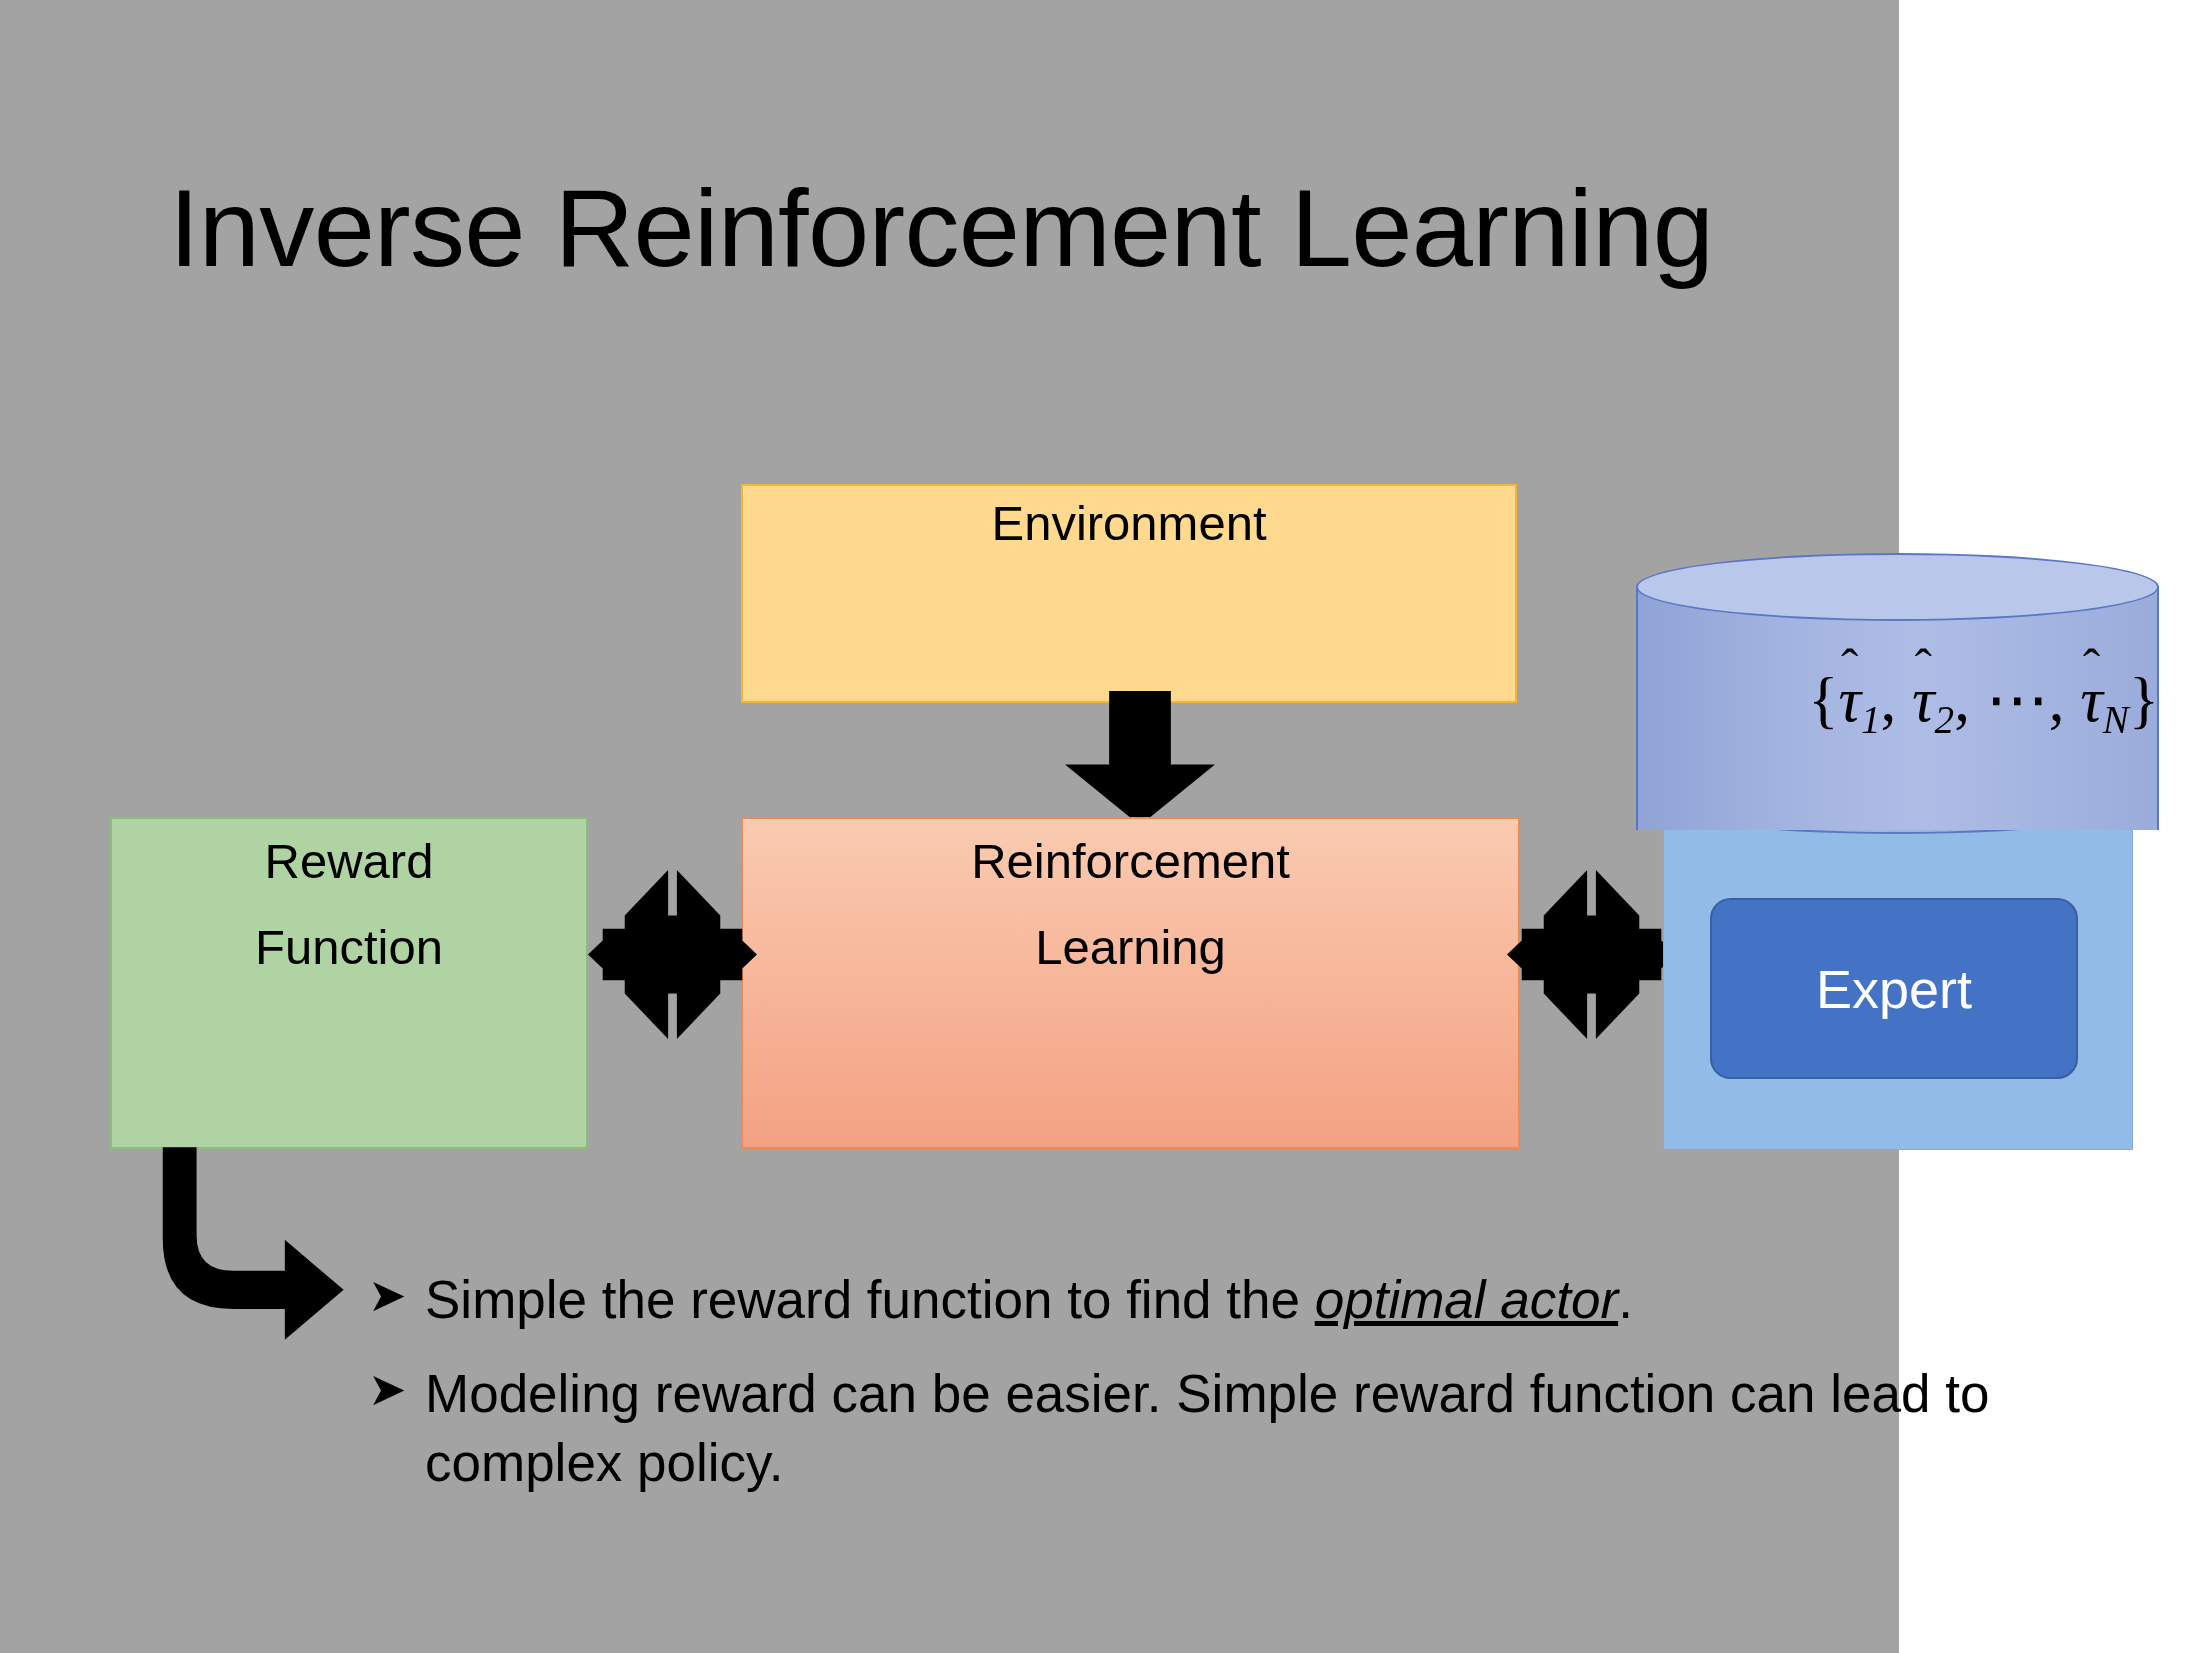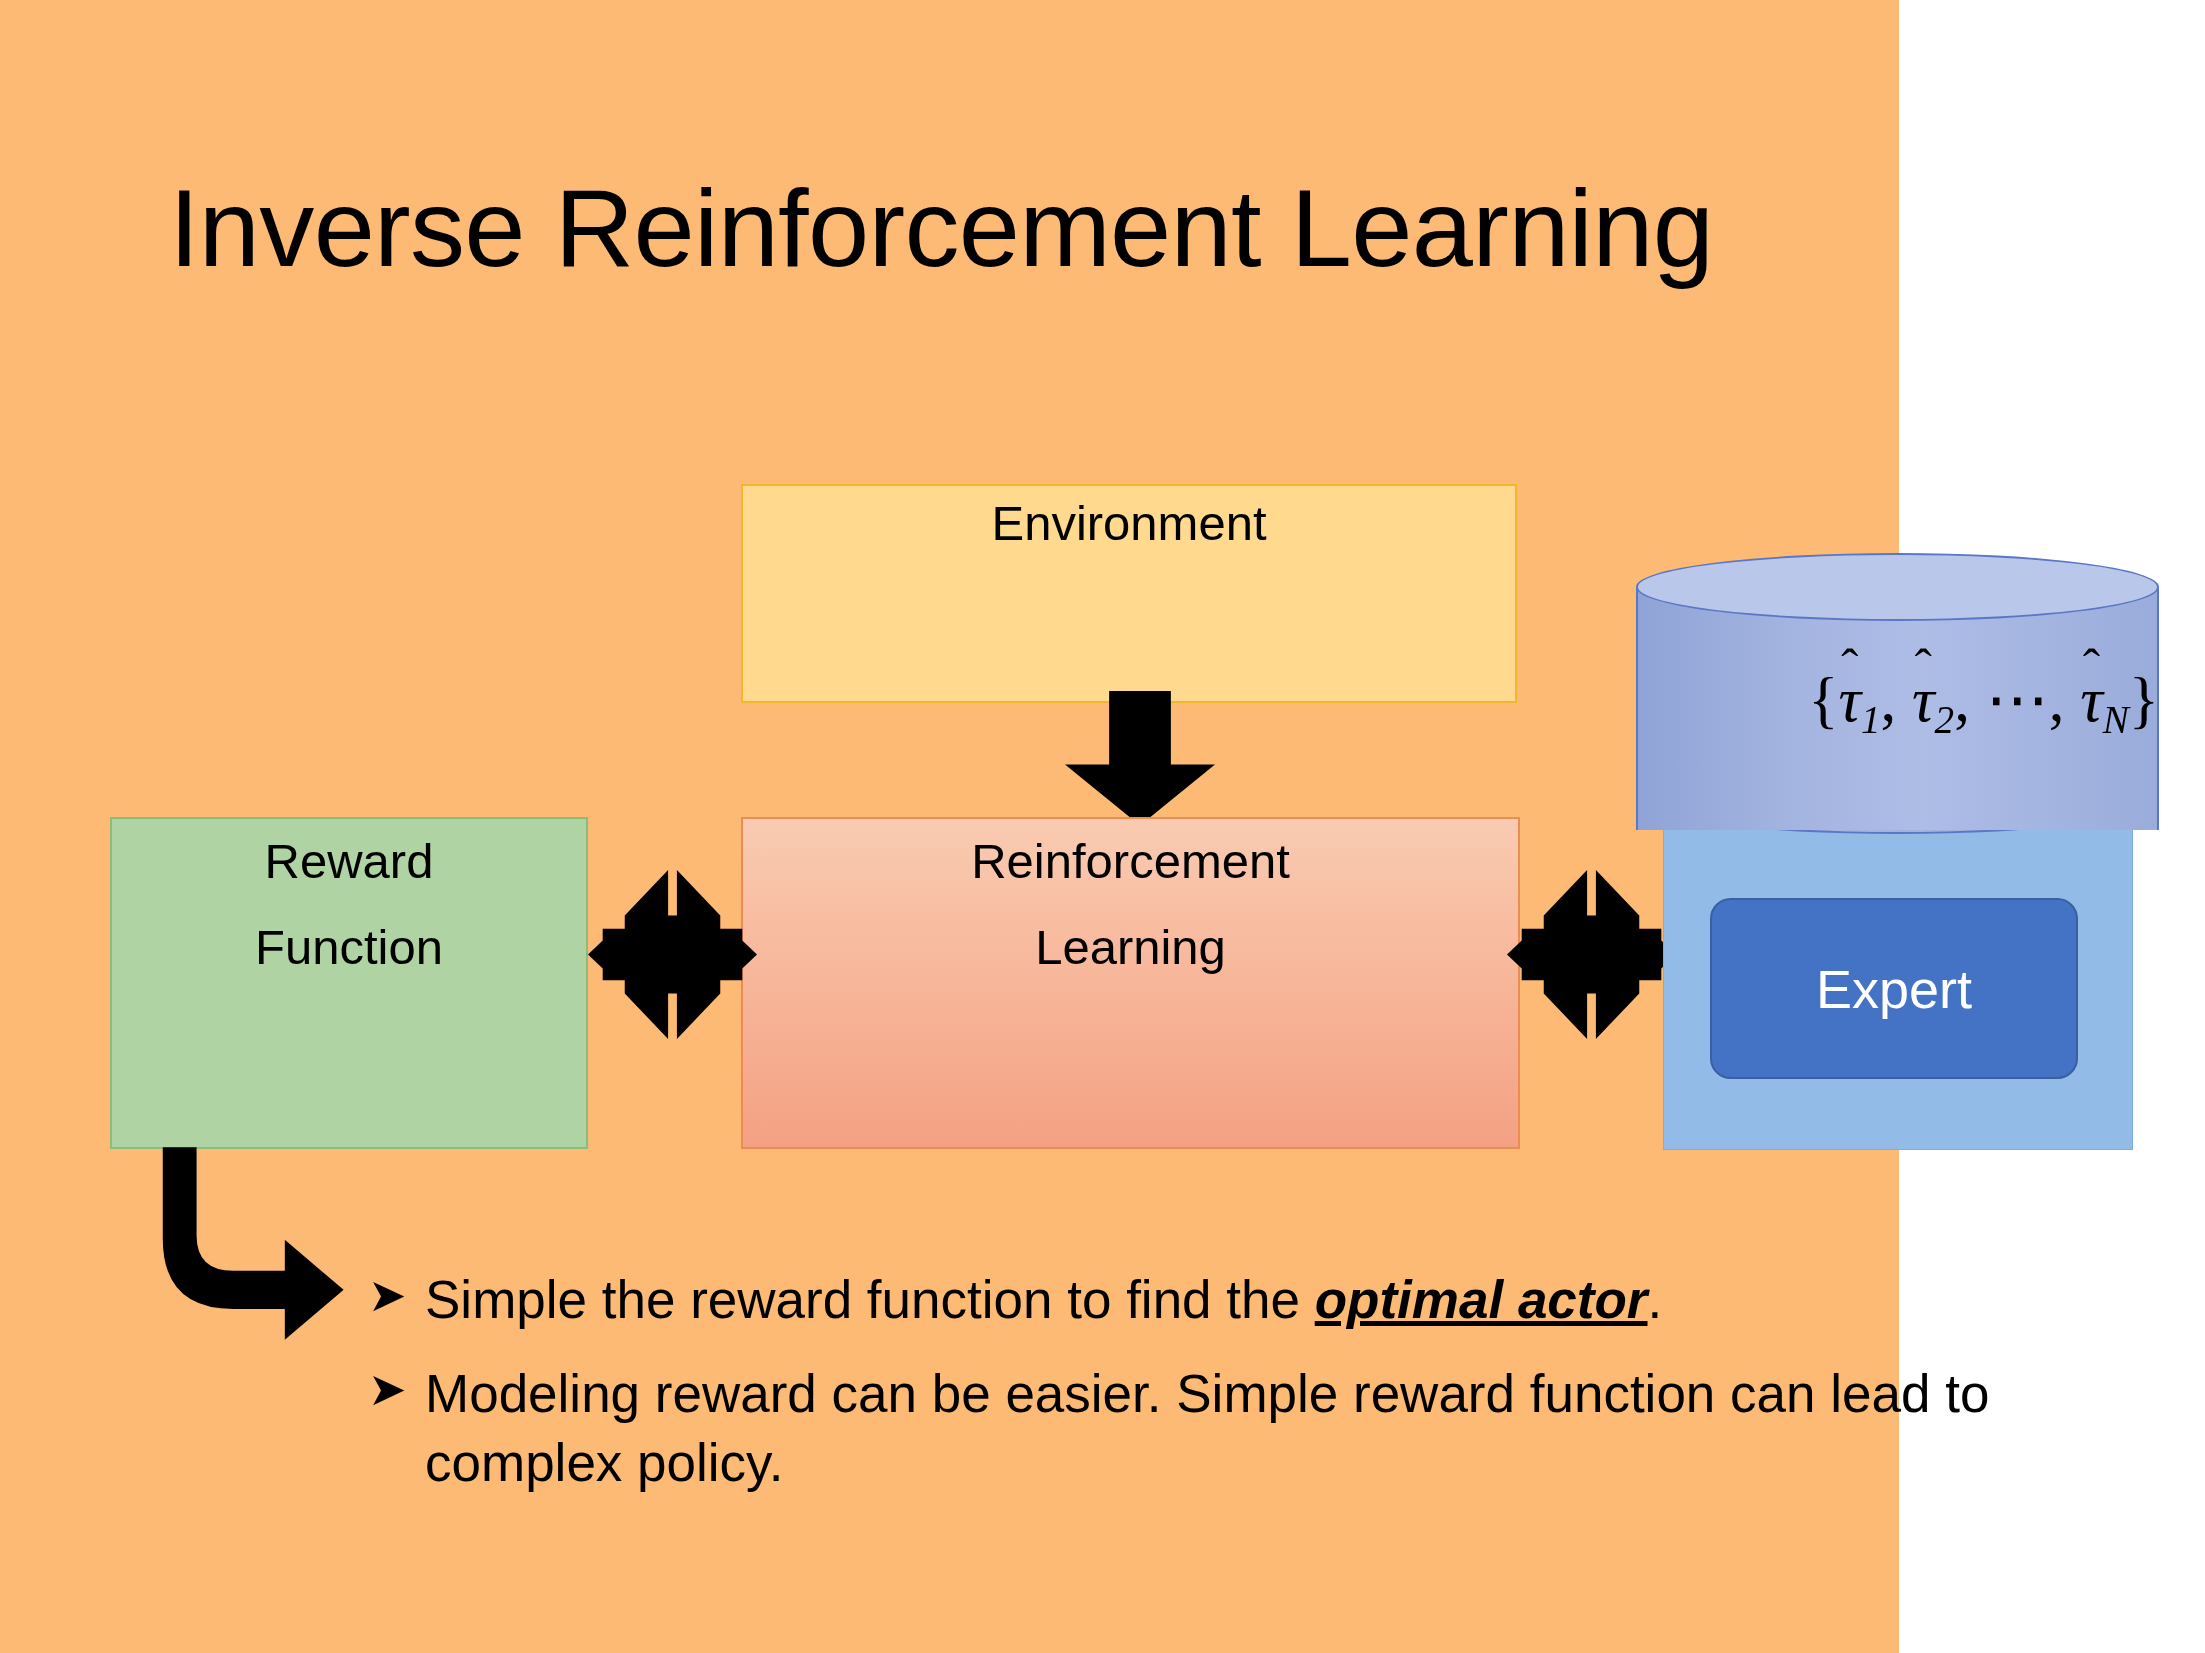--- a/index.html
+++ b/index.html
@@ -12,21 +12,21 @@
     height: 1654px;
     font-family: "Liberation Sans", sans-serif;
     color: #000000;
     overflow: hidden;
   }
 
   #slide {
     position: relative;
     width: 1899px;
     height: 1654px;
-    background: #fdba74;
+    background: #a3a3a3;
   }
 
   
   #slide-title {
     position: absolute;
     left: 169px;
     top: 173px;
     width: 1867px;
     font-size: 110px;
     line-height: 1.0;
@@ -224,21 +224,21 @@
     line-height: 1.28;
     color: #000000;
   }
   .bullet-text {
     flex: 1 1 auto;
     font-size: 53px;
     line-height: 1.30;
     color: #000000;
   }
   .emph {
-    font-weight: bold;
+    font-weight: normal;
     font-style: italic;
     text-decoration: underline;
   }
 </style>
 </head>
 <body>
 
 <div id="slide">
 
   <div id="slide-title">Inverse Reinforcement Learning</div>

